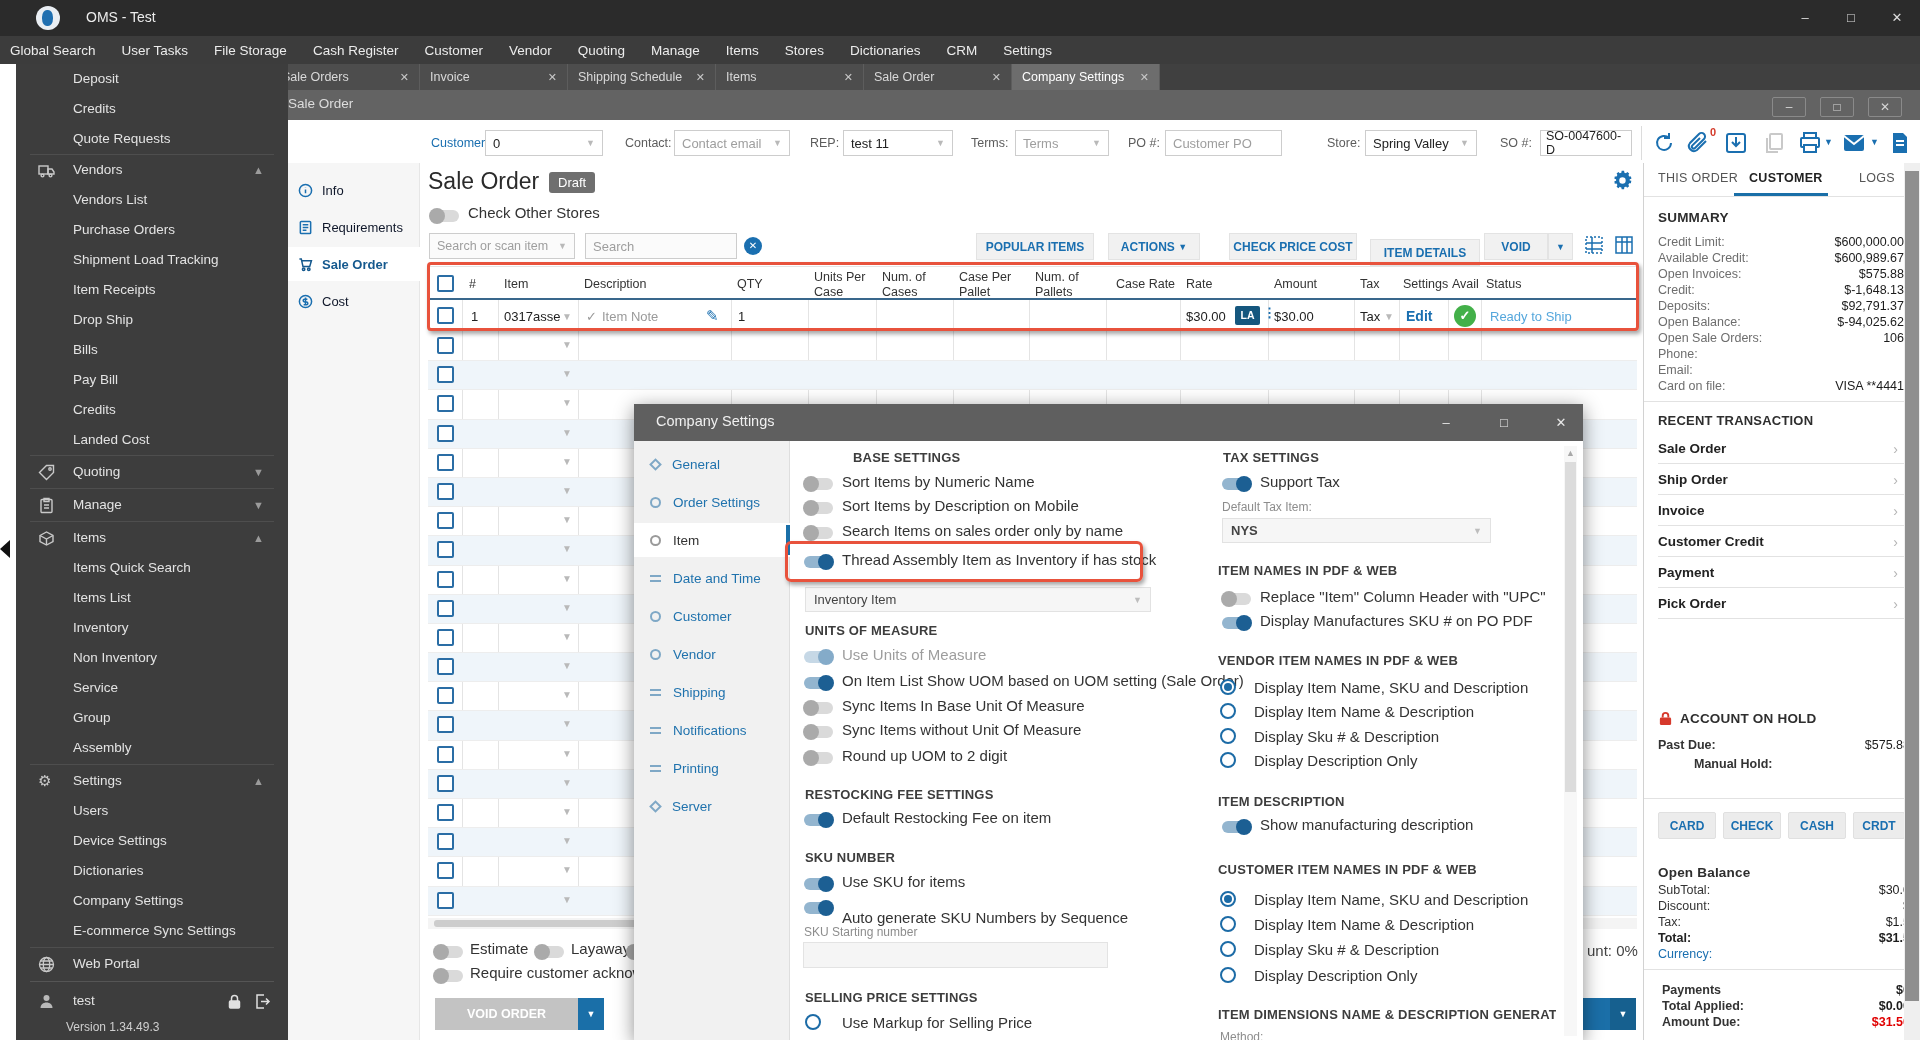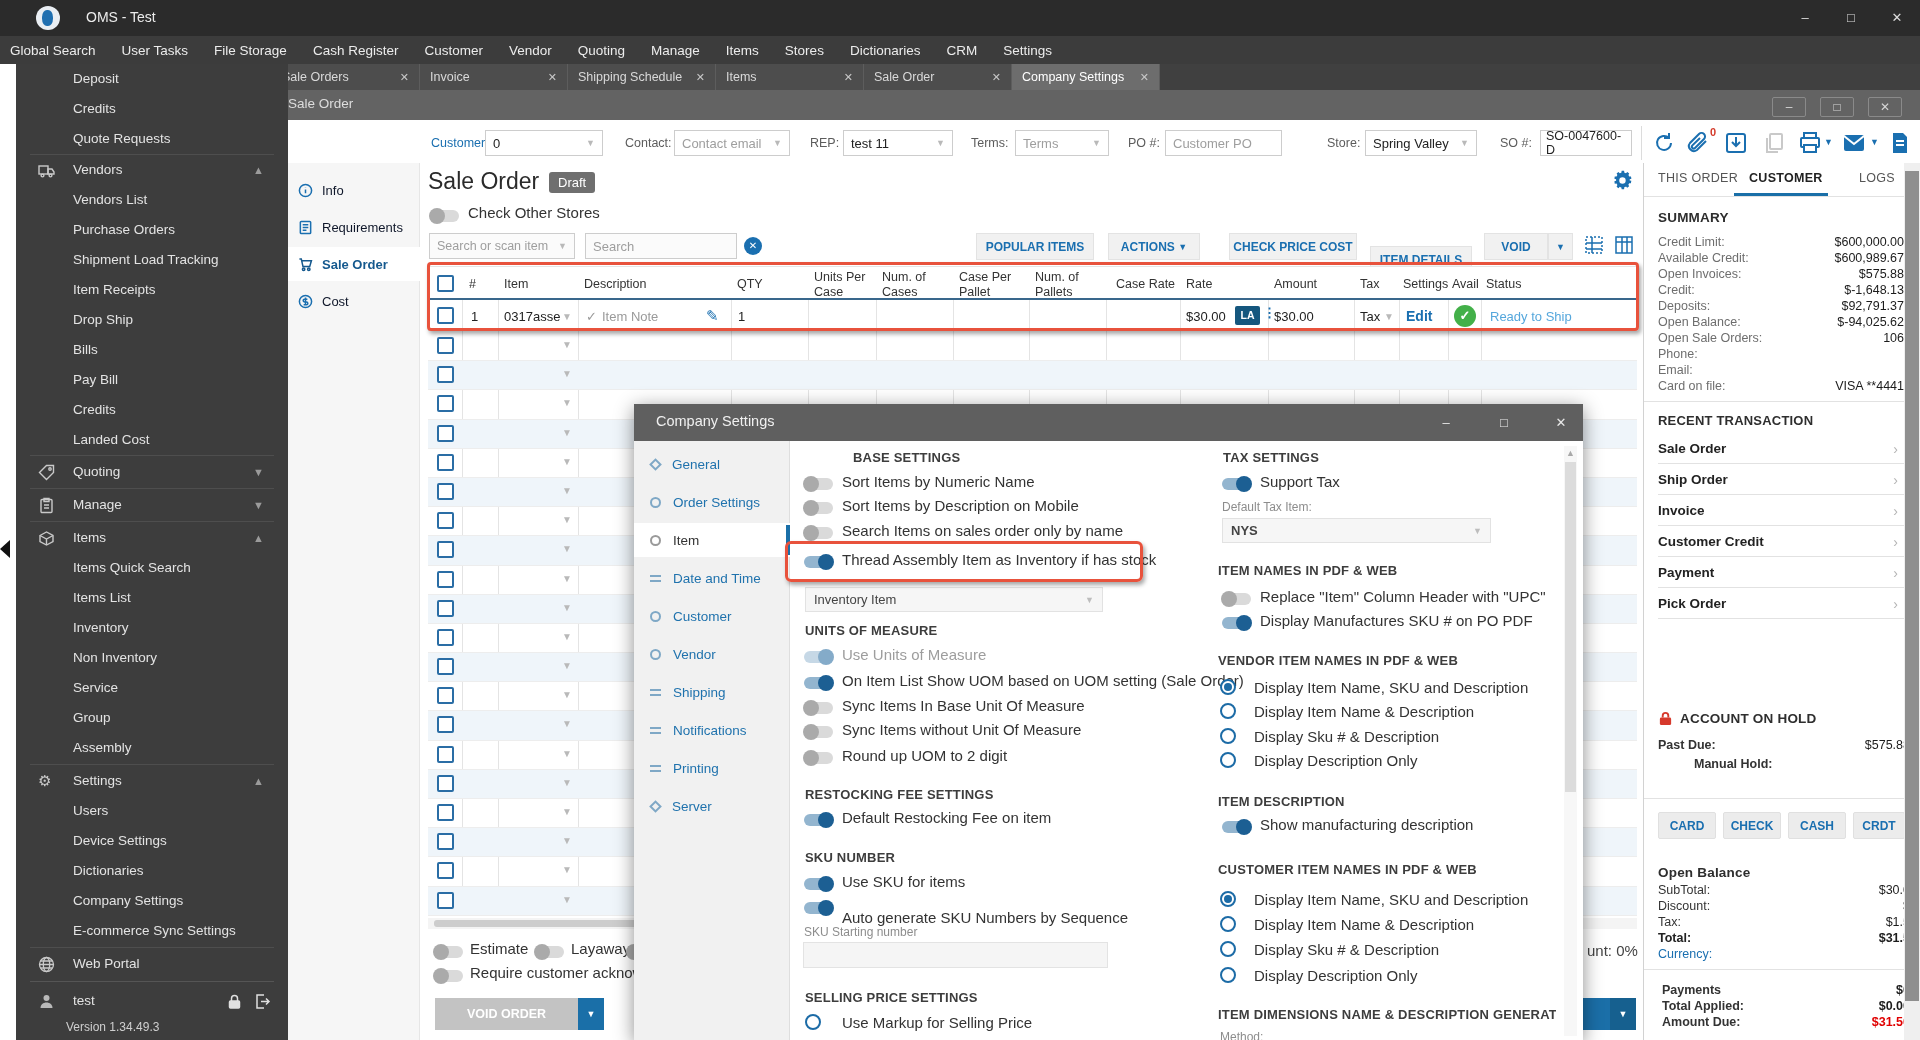--- a/index.html
+++ b/index.html
@@ -347,21 +347,21 @@
         <span class="car">▼</span>
     </div>
     <div class="dd" style="left:313px; top:113px; width:152px; background:#fbfbfb;">
       <span class="ph">Search</span>
     </div>
     <div class="abs" style="left:472px; top:117px; width:18px; height:18px; border-radius:50%; background:#1a6fb0; color:#fff; font-size:10px; text-align:center; line-height:18px;">✕</div>
 
     <div class="btn" style="left:704px; top:113px; width:118px;">POPULAR ITEMS</div>
     <div class="btn" style="left:836px; top:113px; width:92px;"><span>ACTIONS</span>&nbsp;<span style="font-size:9px;">▼</span></div>
     <div class="btn" style="left:957px; top:113px; width:128px;">CHECK PRICE COST</div>
-    <div class="btn" style="left:1098px; top:126px; width:102px;">ITEM DETAILS</div>
+    <div class="btn" style="left:1098px; top:119px; width:110px;">ITEM DETAILS</div>
     <div class="btn" style="left:1212px; top:113px; width:64px;">VOID</div>
     <div class="btn" style="left:1276px; top:113px; width:25px;">
         <span style="font-size:9px;">▼</span>
       </div>
     <div class="ico" style="left:1312px; top:115px; width:20px; height:20px;">
       <svg viewBox="0 0 20 20" fill="none" stroke="#1a6fb0" stroke-width="1.5" stroke-dasharray="2 2">
           <rect x="2" y="2" width="16" height="16"></rect>
           <path d="M2 8h16M2 14h16M8 2v16" stroke-dasharray="0"></path>
         </svg>
     </div>
@@ -841,21 +841,21 @@
     <div class="sech" style="left:171px; top:46px;padding-left:48px;">BASE SETTINGS</div>
     <div class="tgl off" style="left:170px; top:74px;"></div>
     <span class="tlbl" style="left:208px; top:69px;">Sort Items by Numeric Name</span>
     <div class="tgl off" style="left:170px; top:98px;"></div>
     <span class="tlbl" style="left:208px; top:93px;">Sort Items by Description on Mobile</span>
     <div class="tgl off" style="left:170px; top:123px;"></div>
     <span class="tlbl" style="left:208px; top:118px;">Search Items on sales order only by name</span>
     <div class="tgl on" style="left:170px; top:152px;"></div>
     <span class="tlbl" style="left:208px; top:147px;">Thread Assembly Item as Inventory if has stock</span>
     <div class="redbox" style="left:151px; top:137px; width:358px; height:41px; border-radius:6px;"></div>
-    <div class="mdd" style="left:171px; top:183px; width:298px;">
+    <div class="mdd" style="left:171px; top:183px; width:346px;">
       <span>Inventory Item</span>
         <span class="car">▼</span>
     </div>
 
     <div class="sech" style="left:171px; top:219px;">UNITS OF MEASURE</div>
     <div class="tgl dis" style="left:170px; top:247px;"></div>
     <span class="tlbl gray" style="left:208px; top:242px;">Use Units of Measure</span>
     <div class="tgl on" style="left:170px; top:273px;"></div>
     <span class="tlbl" style="left:208px; top:268px;">On Item List Show UOM based on UOM setting (Sale Order)</span>
     <div class="tgl off" style="left:170px; top:298px;"></div>

